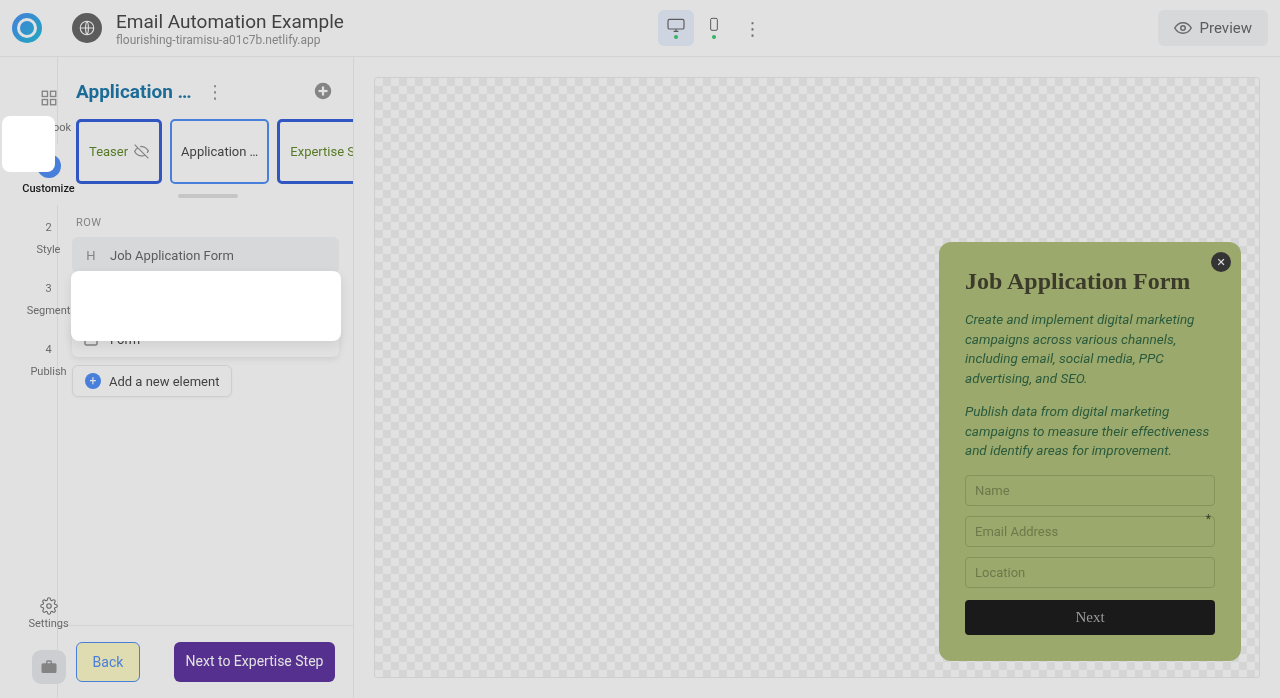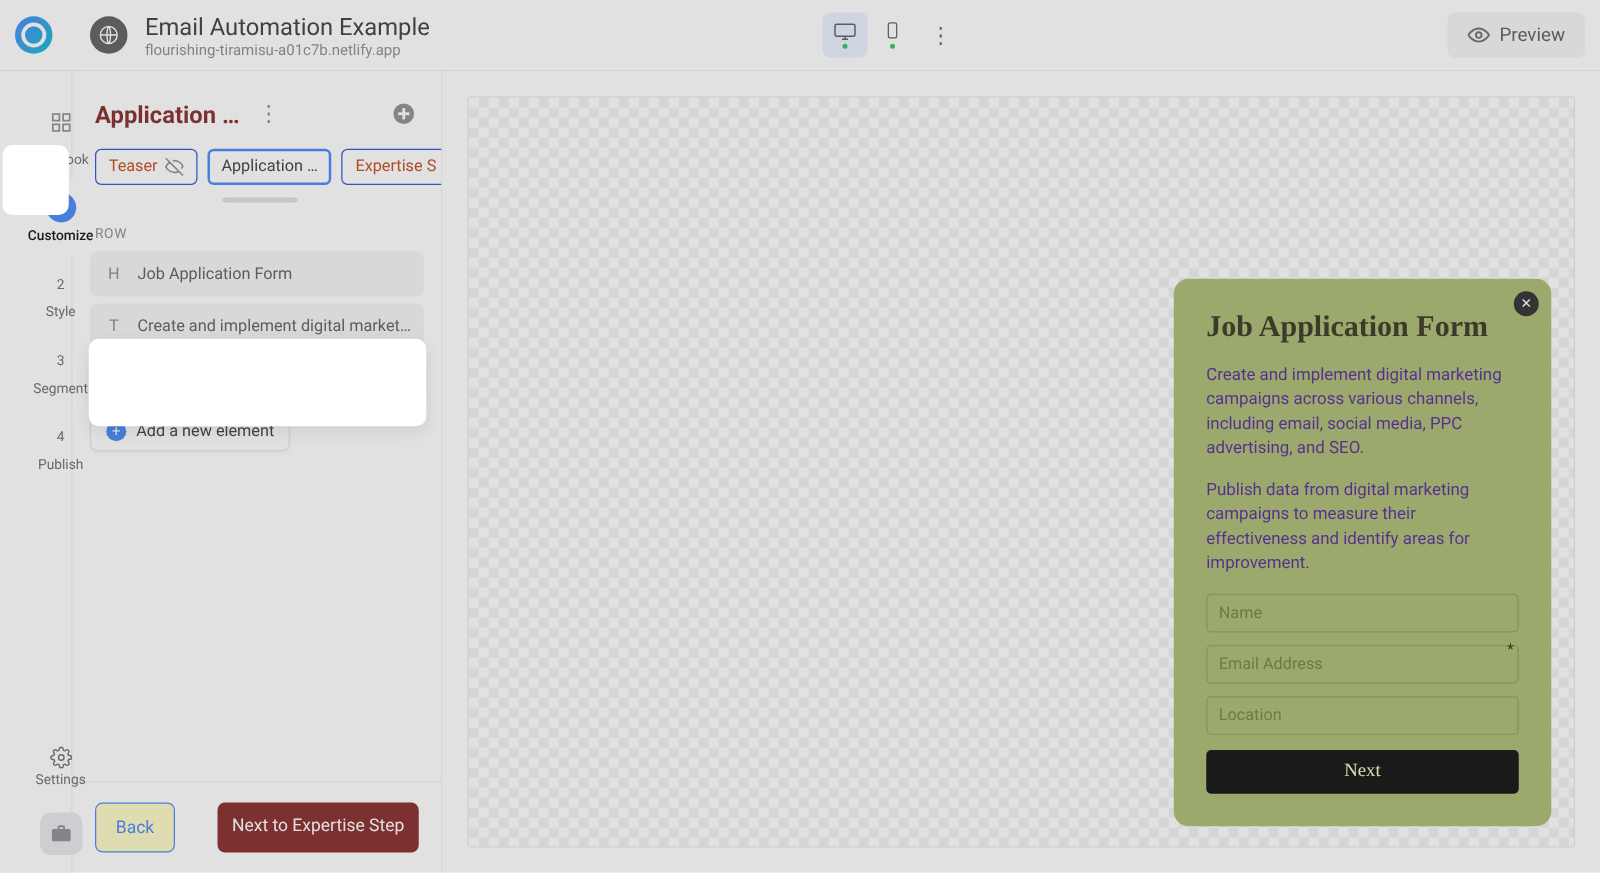--- a/index.html
+++ b/index.html
@@ -33,58 +33,58 @@
 .rail-step.active .num { background: #3b82f6; color: #fff; }
 .rail-step.active .lbl { color: #000; font-weight: 500; }
 .rail-bottom { margin-top: auto; display: flex; flex-direction: column; align-items: center; gap: 20px; padding-bottom: 14px; }
 .settings-btn { display: flex; flex-direction: column; align-items: center; font-size: 11px; color: #666; gap: 2px; }
 .settings-btn svg { width: 18px; height: 18px; stroke: #666; fill: none; stroke-width: 1.5; }
 .briefcase { width: 34px; height: 34px; border-radius: 9px; background: #e5e7eb; display: flex; align-items: center; justify-content: center; }
 .briefcase svg { width: 18px; height: 18px; fill: #888; }
 
 .panel { width: 296px; border-right: 1px solid #eee; background: #fff; display: flex; flex-direction: column; }
 .panel-header { display: flex; align-items: center; padding: 22px 18px 10px; gap: 8px; }
-.panel-header h2 { font-size: 19px; font-weight: 700; color: #7f1d1d; flex: 0 0 auto; max-width: 120px; overflow: hidden; white-space: nowrap; text-overflow: ellipsis; }
+.panel-header h2 { font-size: 19px; font-weight: 700; color: #0369a1; flex: 0 0 auto; max-width: 120px; overflow: hidden; white-space: nowrap; text-overflow: ellipsis; }
 .panel-header .dots { color: #888; font-size: 18px; margin-left: 2px; }
 .panel-header .add { margin-left: auto; width: 24px; height: 24px; color: #888; display: flex; align-items: center; justify-content: center; }
 .panel-header .add svg { width: 18px; height: 18px; fill: currentColor; }
 
 .chips { display: flex; gap: 8px; padding: 6px 18px 6px; overflow: hidden; }
-.chip { border: 1px solid #1d4ed8; border-radius: 5px; padding: 6px 10px; font-size: 13px; color: #c2410c; display: flex; align-items: center; gap: 6px; white-space: nowrap; flex-shrink: 0; }
+.chip { border: 3px solid #1d4ed8; border-radius: 5px; padding: 22px 10px; font-size: 13px; color: #4d7c0f; display: flex; align-items: center; gap: 6px; white-space: nowrap; flex-shrink: 0; }
 .chip.selected { border: 2px solid #3b82f6; color: #333; padding: 5px 9px; background: #fff; }
 .chip svg { width: 15px; height: 15px; stroke: #888; fill: none; stroke-width: 2; }
 .chip-scroll { height: 4px; width: 60px; background: #ddd; border-radius: 2px; margin: 4px auto 0 120px; }
 
 .section-label { padding: 18px 18px 8px; font-size: 11px; letter-spacing: 0.5px; color: #888; }
 .elements { padding: 0 14px; display: flex; flex-direction: column; gap: 6px; }
 .el-row { display: flex; align-items: center; gap: 10px; padding: 9px 10px; border-radius: 6px; font-size: 13px; color: #333; }
 .el-row.dim { background: #f3f4f6; color: #555; }
 .el-row.active { background: #fff; box-shadow: 0 2px 6px rgba(0,0,0,0.1); }
 .el-row .ico { width: 18px; height: 18px; display: flex; align-items: center; justify-content: center; color: #888; flex-shrink: 0; }
 .el-row .txt { white-space: nowrap; overflow: hidden; text-overflow: ellipsis; }
 .add-el { display: inline-flex; align-items: center; gap: 8px; padding: 7px 12px; background: #fff; border: 1px solid #e5e7eb; border-radius: 6px; font-size: 13px; color: #333; margin-top: 2px; width: fit-content; box-shadow: 0 1px 3px rgba(0,0,0,0.05); }
 .add-el .plus { width: 16px; height: 16px; border-radius: 50%; background: #3b82f6; color: #fff; display: flex; align-items: center; justify-content: center; font-size: 12px; line-height: 1; }
 
 .panel-footer { margin-top: auto; padding: 16px 18px; border-top: 1px solid #eee; display: flex; gap: 10px; }
 .btn { border-radius: 6px; padding: 11px 0; font-size: 14px; text-align: center; }
 .btn-back { flex: 0 0 64px; border: 1px solid #3b82f6; color: #3b82f6; background: #fef9c3; }
-.btn-next { flex: 1; background: #7f1d1d; color: #fff; margin-left: 24px; }
+.btn-next { flex: 1; background: #4c1d95; color: #fff; margin-left: 24px; }
 
 .canvas { flex: 1; position: relative; background: #fff; padding: 20px; }
 .canvas-inner { width: 100%; height: 100%; border: 1px solid #e5e7eb; border-radius: 3px; position: relative; background-image: repeating-conic-gradient(#f0f0f0 0 25%, transparent 0 50%); background-size: 16px 16px; background-color: #fff; }
 
 .modal { position: absolute; right: 18px; bottom: 16px; width: 302px; background: #a7b86a; border-radius: 12px; padding: 26px 26px 26px; }
 .modal-close { position: absolute; top: 10px; right: 10px; width: 20px; height: 20px; border-radius: 50%; background: #222; color: #fff; display: flex; align-items: center; justify-content: center; font-size: 11px; }
 .modal h1 { font-family: Georgia, serif; font-size: 24px; font-weight: 700; color: #2c2a15; line-height: 1.15; margin-bottom: 14px; }
-.modal p { font-size: 13.5px; color: #4c1d95; line-height: 1.45; margin-bottom: 14px; }
+.modal p { font-size: 13.5px; color: #14532d; line-height: 1.45; margin-bottom: 14px; font-style: italic; }
 .modal input { width: 100%; border: 1px solid #8a9a52; background: #a7b86a; border-radius: 4px; padding: 7px 9px; font-size: 13px; color: #2c2a15; margin-bottom: 10px; }
 .modal input::placeholder { color: #6b7a3e; }
 .modal .req { position: relative; text-decoration: underline; }
 .modal .req::after { content: "*"; position: absolute; right: 4px; top: -4px; font-size: 12px; color: #2c2a15; }
-.modal button { width: 100%; background: #000; color: #fef9c3; border: none; border-radius: 4px; padding: 9px 0; font-family: Georgia, serif; font-size: 15px; margin-top: 2px; }
+.modal button { width: 100%; background: #000; color: #a3a3a3; border: none; border-radius: 4px; padding: 9px 0; font-family: Georgia, serif; font-size: 15px; margin-top: 2px; }
 
 .overlay { position: absolute; inset: 0; background: rgba(120,120,120,0.22); pointer-events: none; }
 .punch-rail { position: absolute; top: 116px; left: 2px; width: 53px; height: 56px; background: #fff; border-radius: 8px; pointer-events: none; }
 .punch-form { position: absolute; top: 271px; left: 71px; width: 270px; height: 70px; background: #fff; border-radius: 8px; pointer-events: none; box-shadow: 0 4px 12px rgba(0,0,0,0.08); }
 </style>
 </head>
 <body>
 
 <div class="topbar">
   <div class="logo-circle"></div>

